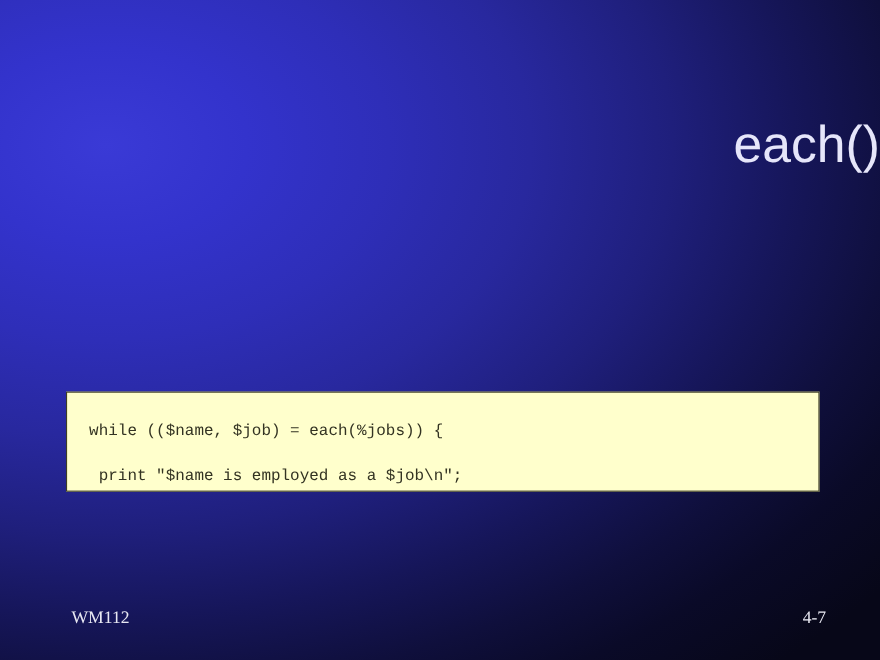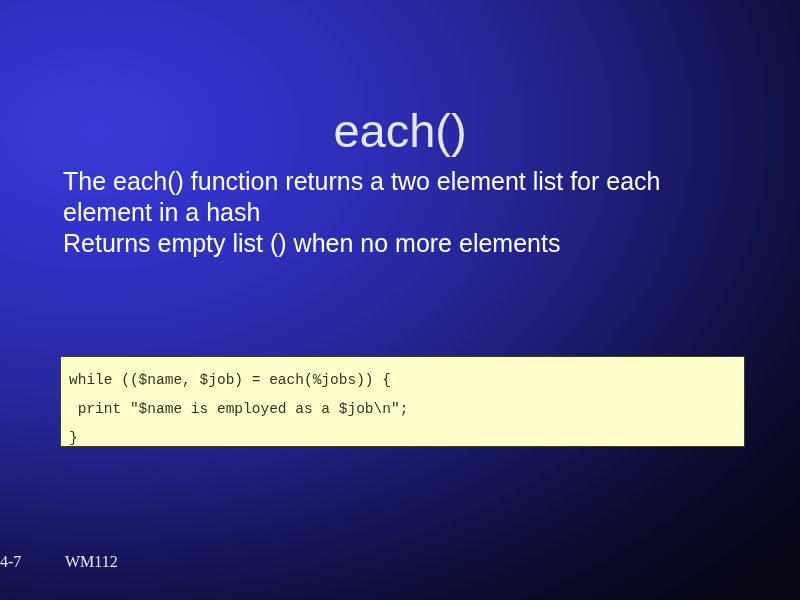--- a/index.html
+++ b/index.html
@@ -29,21 +29,21 @@
         #0a0a28 88%,
         #070718 100%);
   }
 
   
   #title {
     position: absolute;
     left: 0;
     top: 72px;
     width: 800px;
-    text-align: center;
+    text-align: right;
     font-size: 47px;
     line-height: 56px;
     font-weight: normal;
     color: #e6e6fa;
     letter-spacing: 0px;
   }
 
   
   #body-text {
     position: absolute;
@@ -67,54 +67,50 @@
     top: 356px;
     width: 685px;
     height: 91px;
     background: #ffffcc;
     border: 1px solid #3d3d24;
     box-sizing: border-box;
     padding: 9px 8px 8px 8px;
     overflow: hidden;
   }
   #code-box .code-line {
-    margin: 0;
+    margin: 12px;
     padding: 0;
     font-family: "Liberation Mono", "DejaVu Sans Mono", monospace;
     font-size: 14.5px;
     line-height: 29px;
     color: #333322;
     white-space: pre;
   }
 
   
   .footer-text {
     position: absolute;
     top: 552px;
     font-family: Liberation Serif, serif;
     font-size: 16px;
     line-height: 20px;
     color: #e8e8f2;
     white-space: nowrap;
   }
   #footer-left  { left: 65px; }
   #footer-center{ left: 0; width: 800px; text-align: center; }
-  #footer-right { left: 0; width: 735px; }
+  #footer-right { left: 16px; width: 735px; text-align: right; }
 </style>
 </head>
 <body>
 
 <div id="slide">
 
   <h1 id="title">each()</h1>
 
-  <div id="body-text">
-    <p class="para">The each() function returns a two element list for each element in a hash</p>
-    <p class="para">Returns empty list () when no more elements</p>
-  </div>
 
   <div id="code-box">
     <pre class="code-line">while (($name, $job) = each(%jobs)) {</pre>
     <pre class="code-line"> print "$name is employed as a $job\n";</pre>
     <pre class="code-line">}</pre>
   </div>
 
   <div class="footer-text" id="footer-left">WM112</div>
 
 

